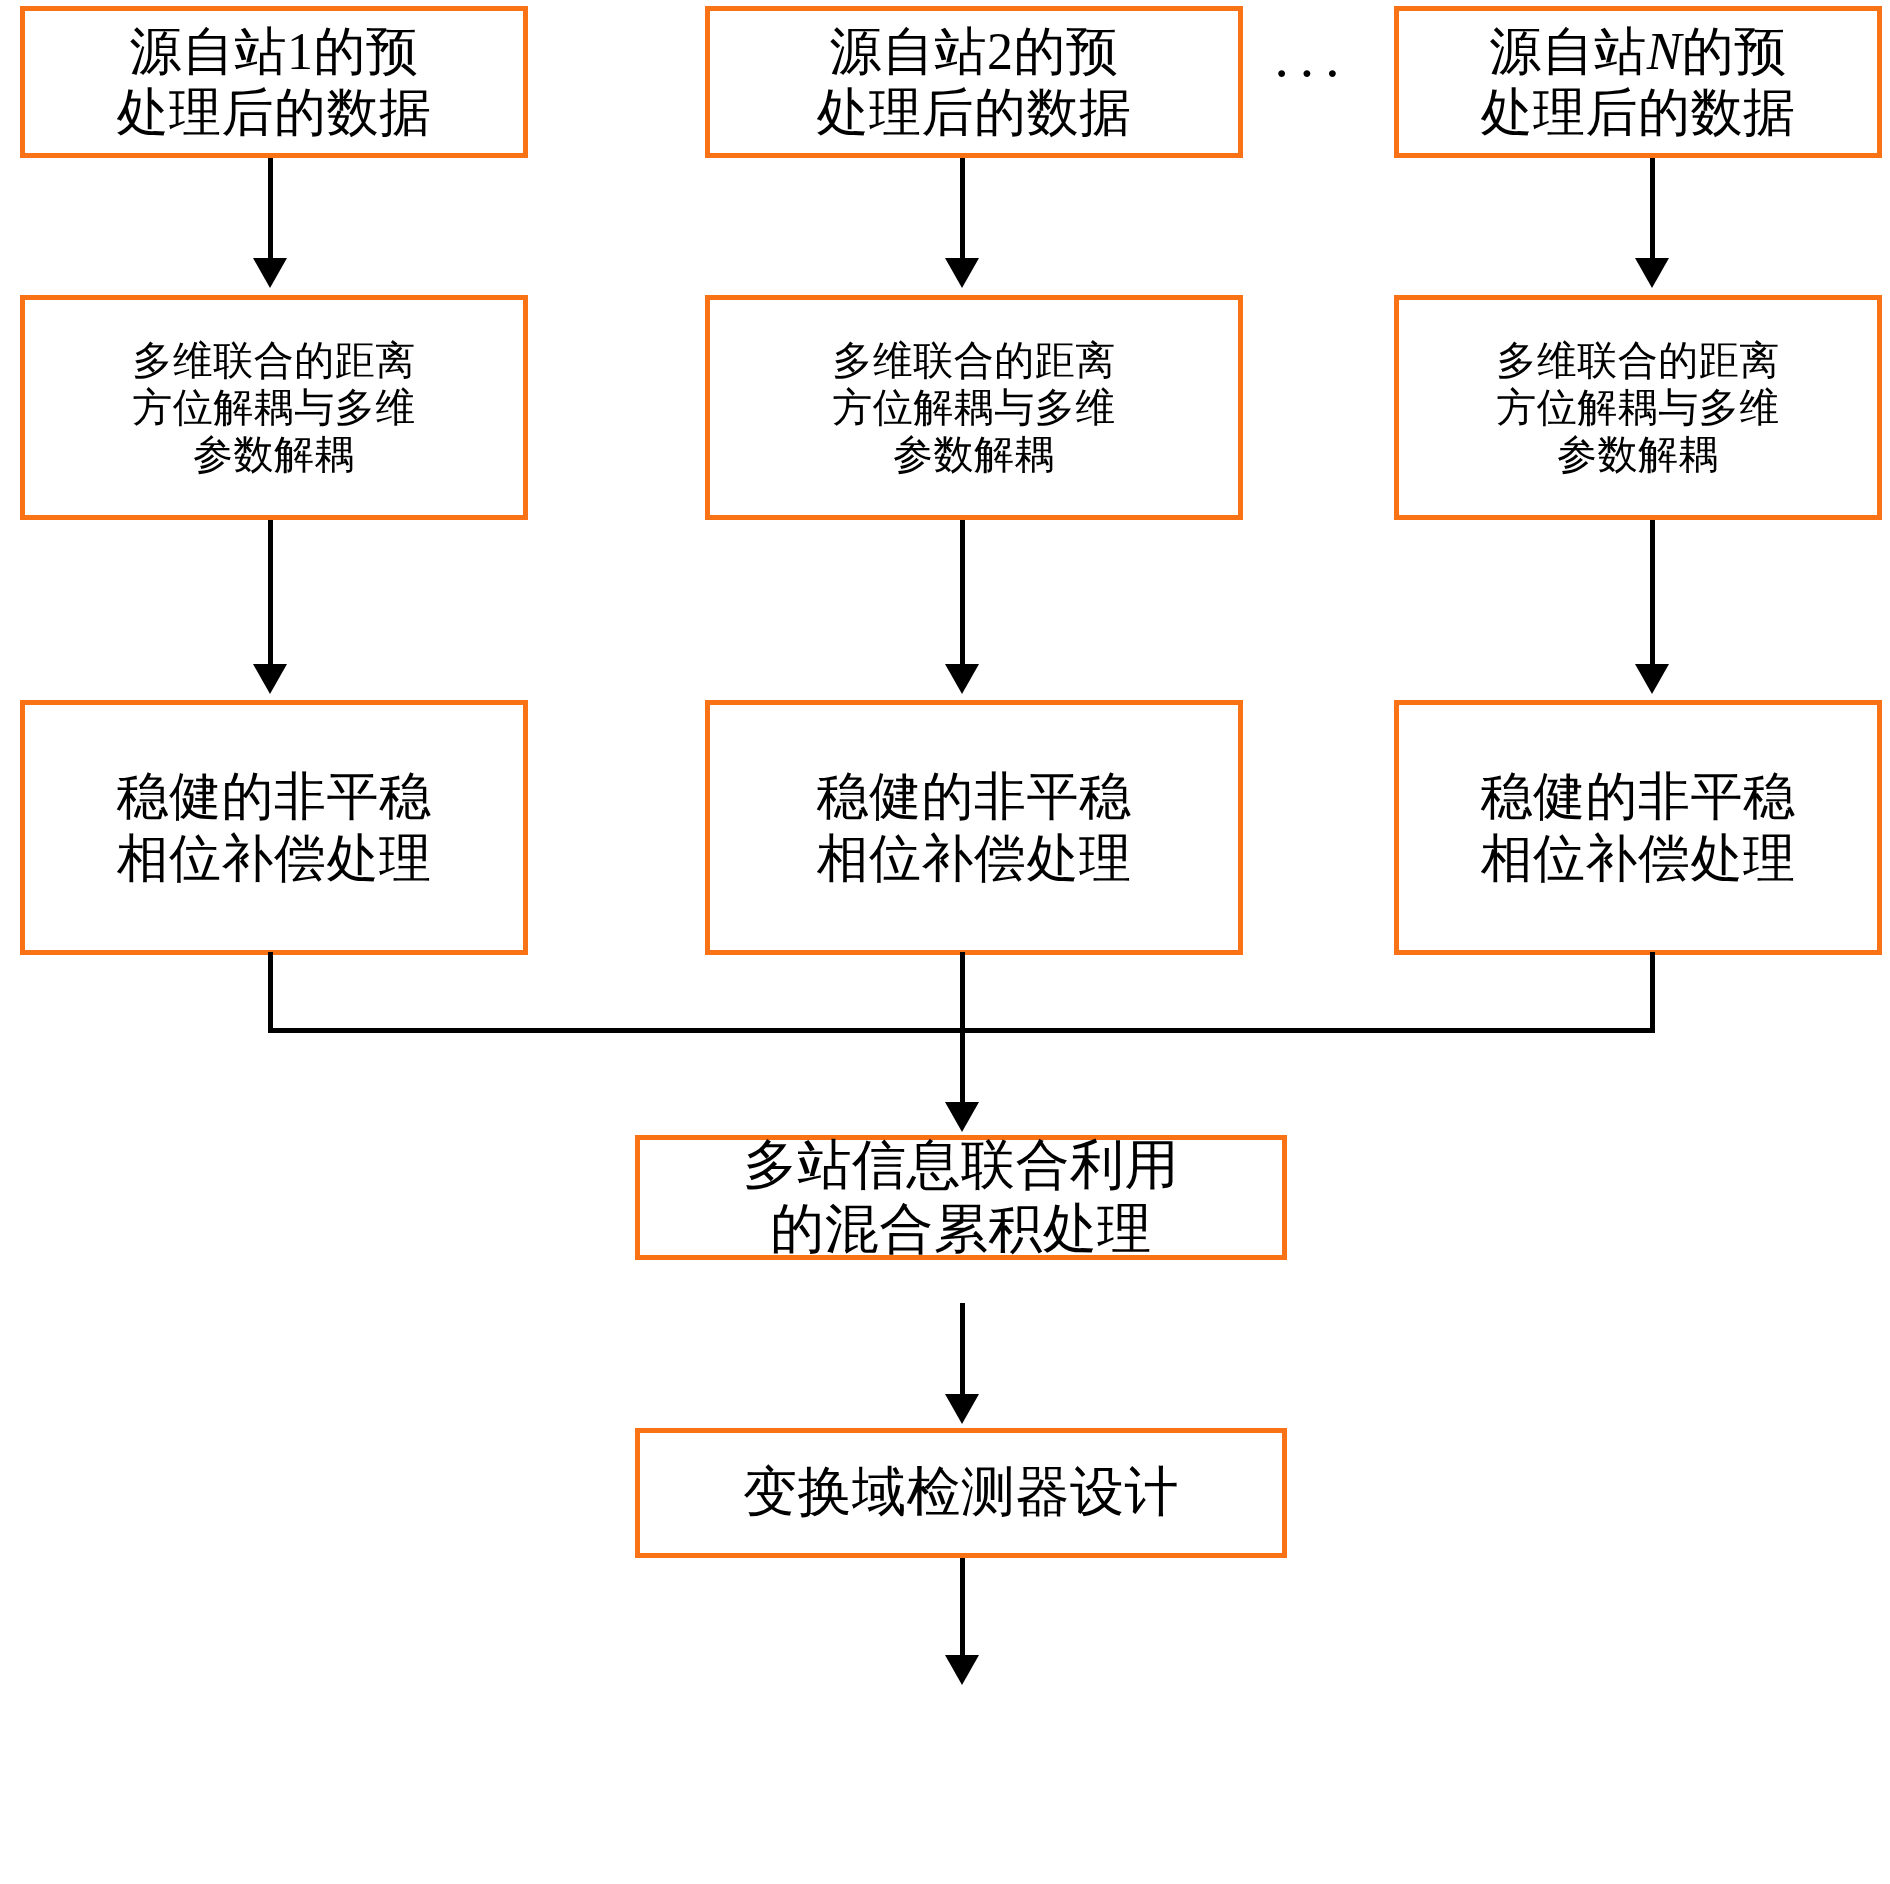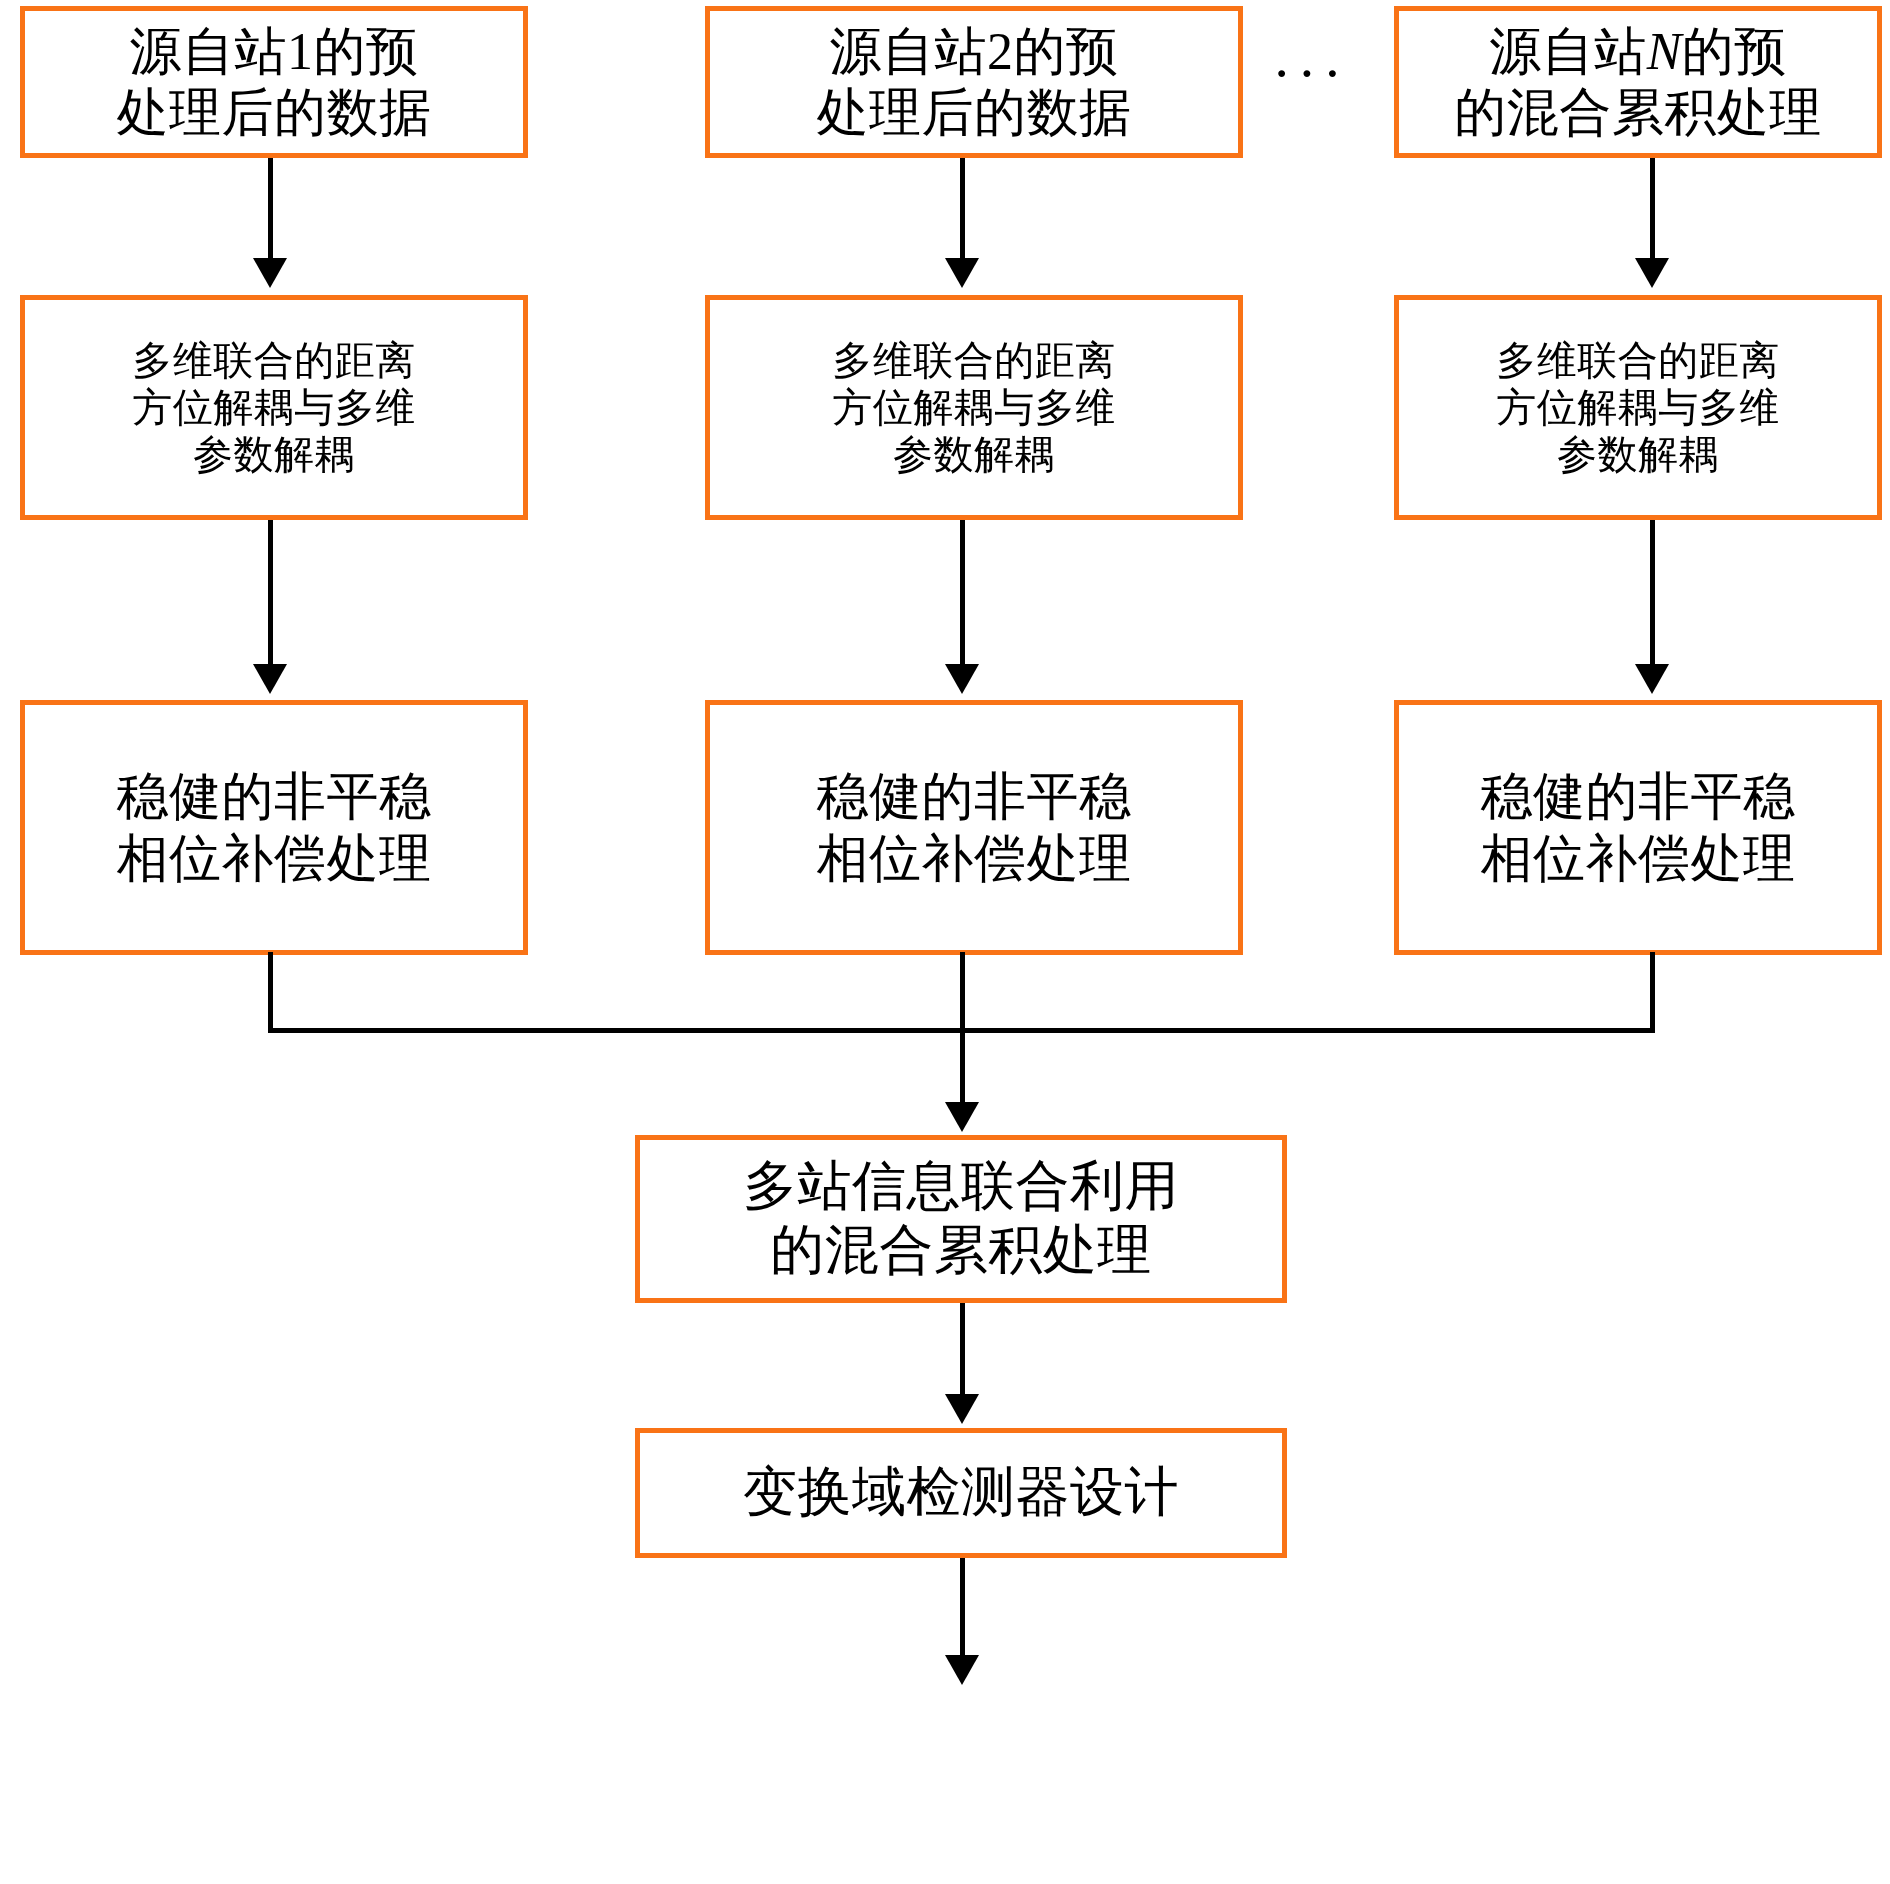--- a/index.html
+++ b/index.html
@@ -43,21 +43,21 @@
   
   .r3 { top: 700px; height: 255px; }
   .r3 .label { font-size: 52px; }
 
   
   .c1 { left: 20px;   width: 508px; }
   .c2 { left: 705px;  width: 538px; }
   .c3 { left: 1394px; width: 488px; }
 
   
-  .b1 { left: 635px; top: 1135px; width: 652px; height: 168px; font-family: Liberation Serif, serif; }
+  .b1 { left: 635px; top: 1135px; width: 652px; height: 125px; font-family: Liberation Serif, serif; }
   .b1 .label { font-size: 54px; }
   .b2 { left: 635px; top: 1428px; width: 652px; height: 130px; }
   .b2 .label { font-size: 54px; }
   .b3 { left: 635px; top: 1690px; width: 652px; height: 180px; }
   .b3 .label { font-size: 54px; }
 
   
   .vline {
     position: absolute;
     width: 5px;
@@ -103,21 +103,21 @@
 
   <div class="node r1 c2">
     <span class="label">源自站2的预
 处理后的数据</span>
   </div>
 
   <div class="ellipsis">···</div>
 
   <div class="node r1 c3">
     <span class="label"><span>源自站</span><span class="ital">N</span><span>的预
-的混合累积处理</span></span>
+处理后的数据</span></span>
   </div>
 
   <div class="vline" style="left:268px; top:158px; height:105px;"></div>
   <div class="arrowhead" style="left:253px; top:258px;"></div>
 
   <div class="vline" style="left:960px; top:158px; height:105px;"></div>
   <div class="arrowhead" style="left:945px; top:258px;"></div>
 
   <div class="vline" style="left:1650px; top:158px; height:105px;"></div>
   <div class="arrowhead" style="left:1635px; top:258px;"></div>

